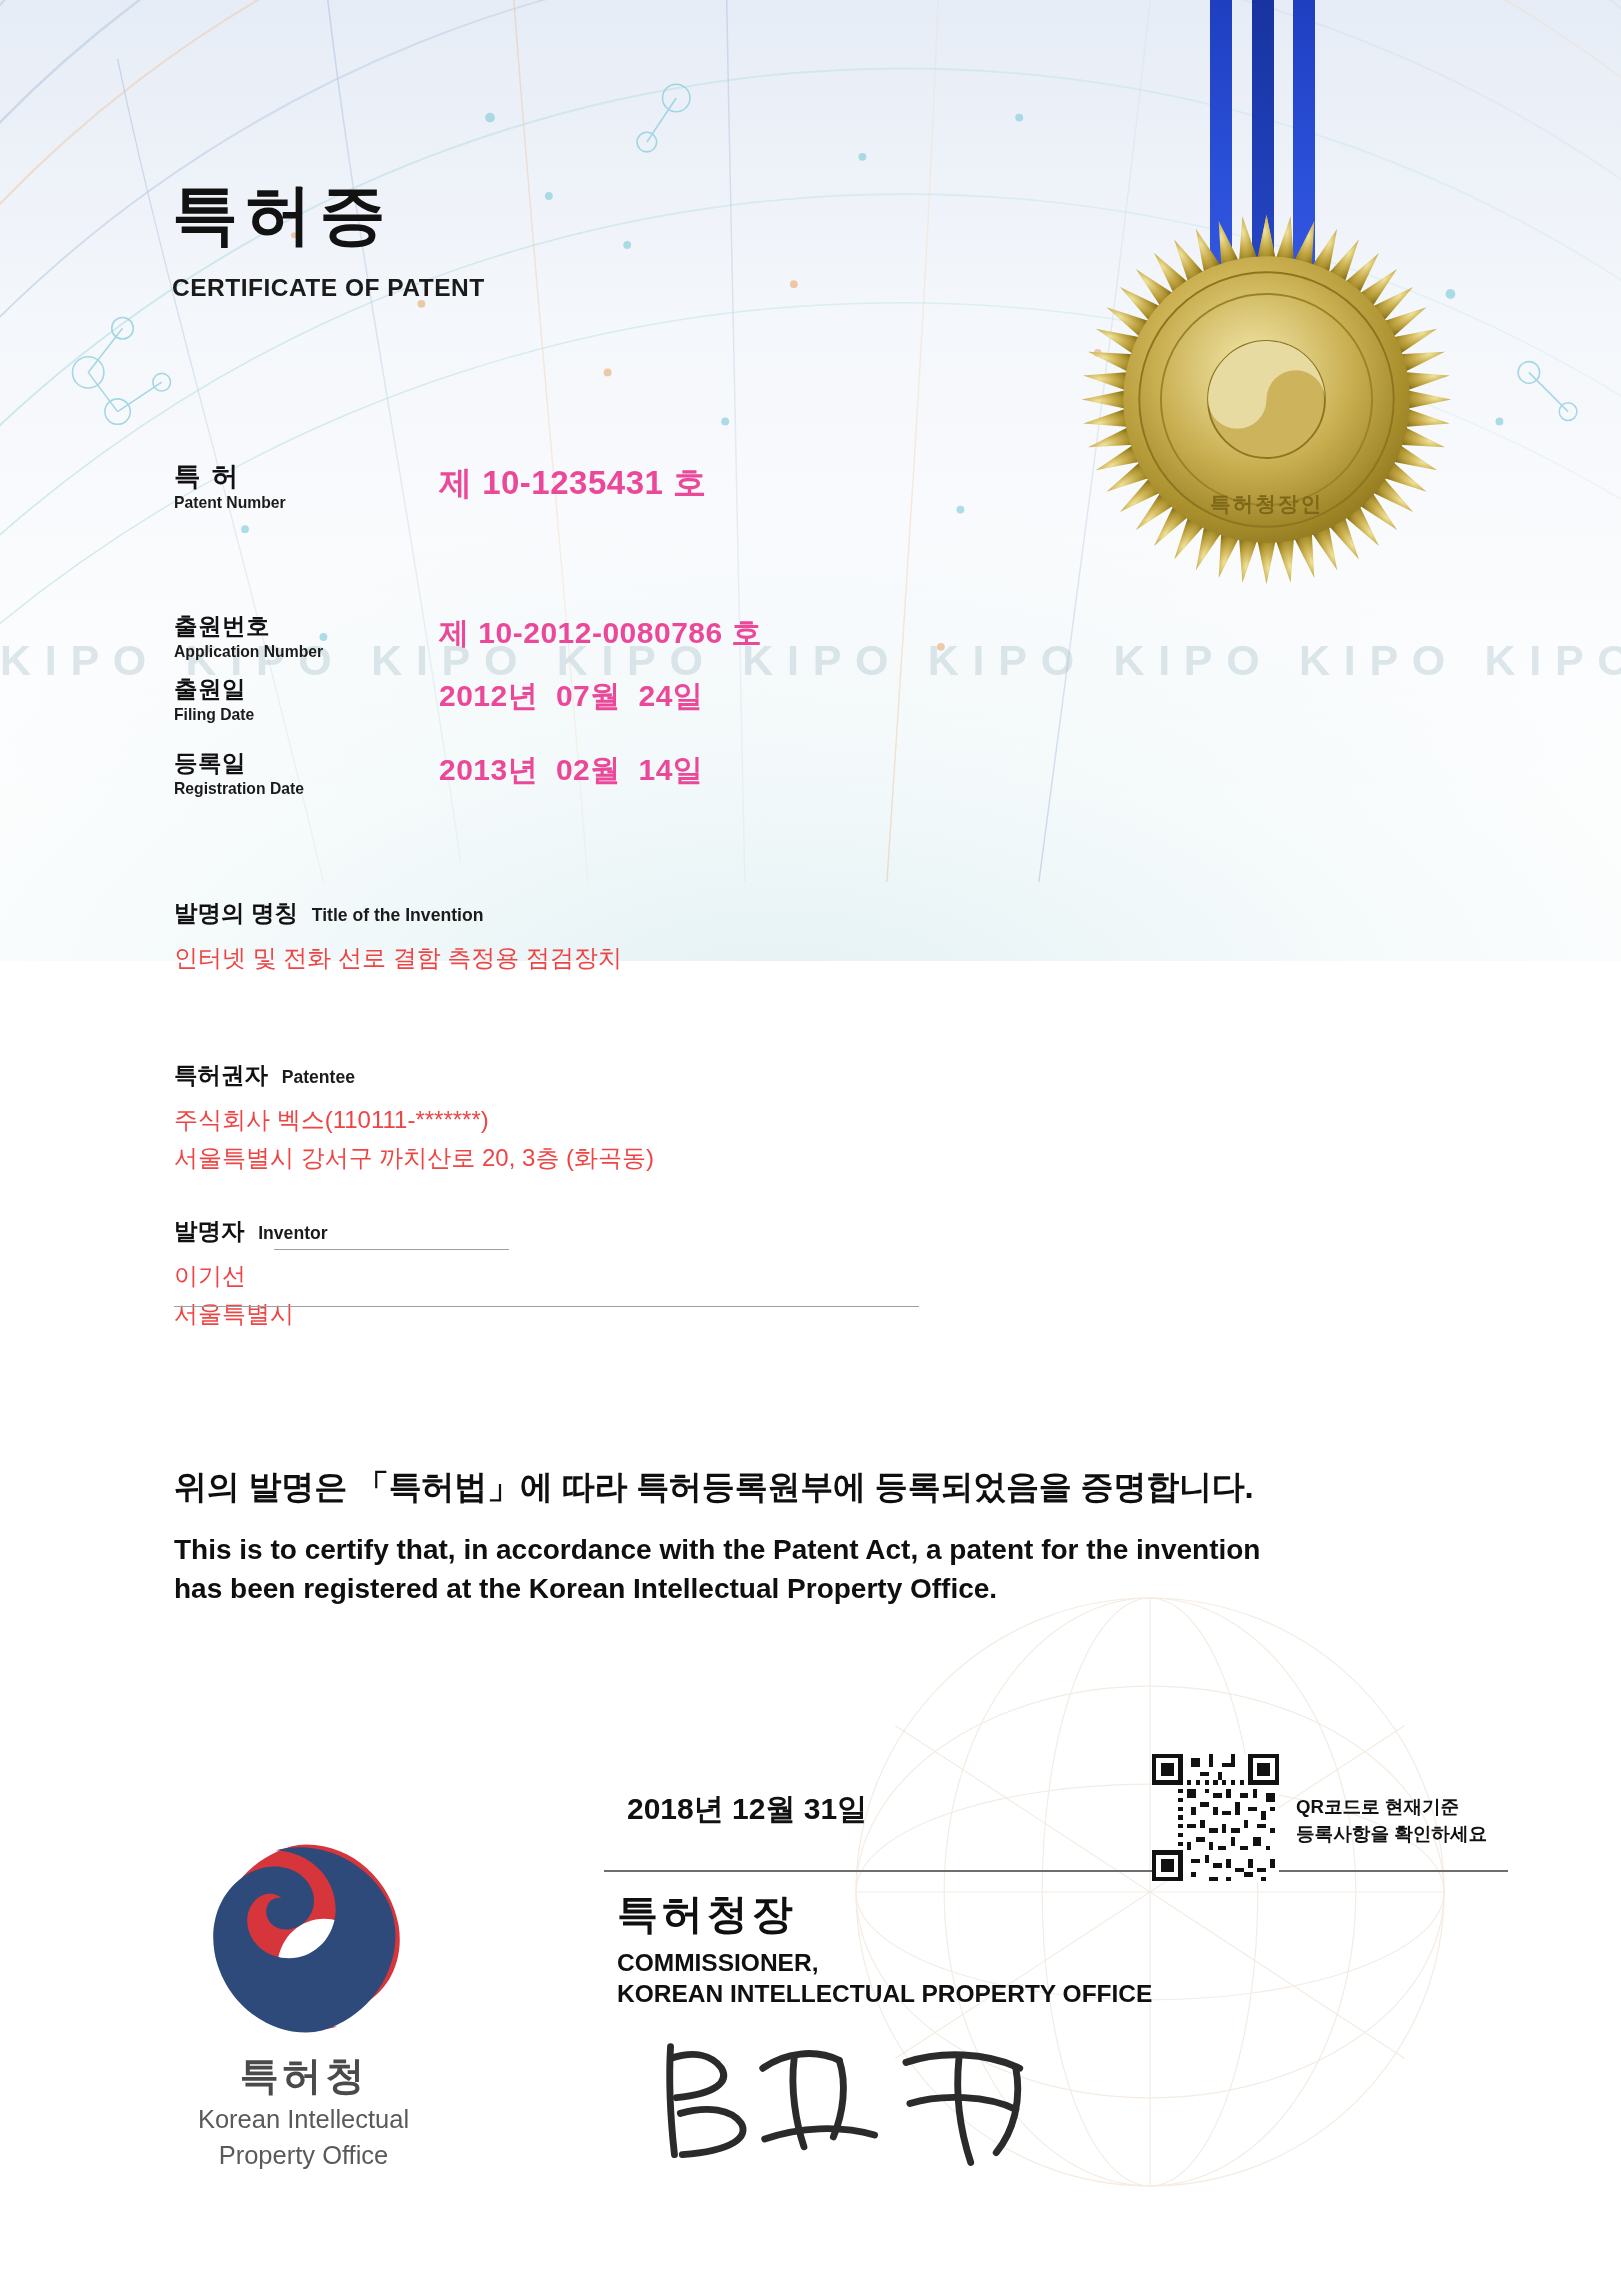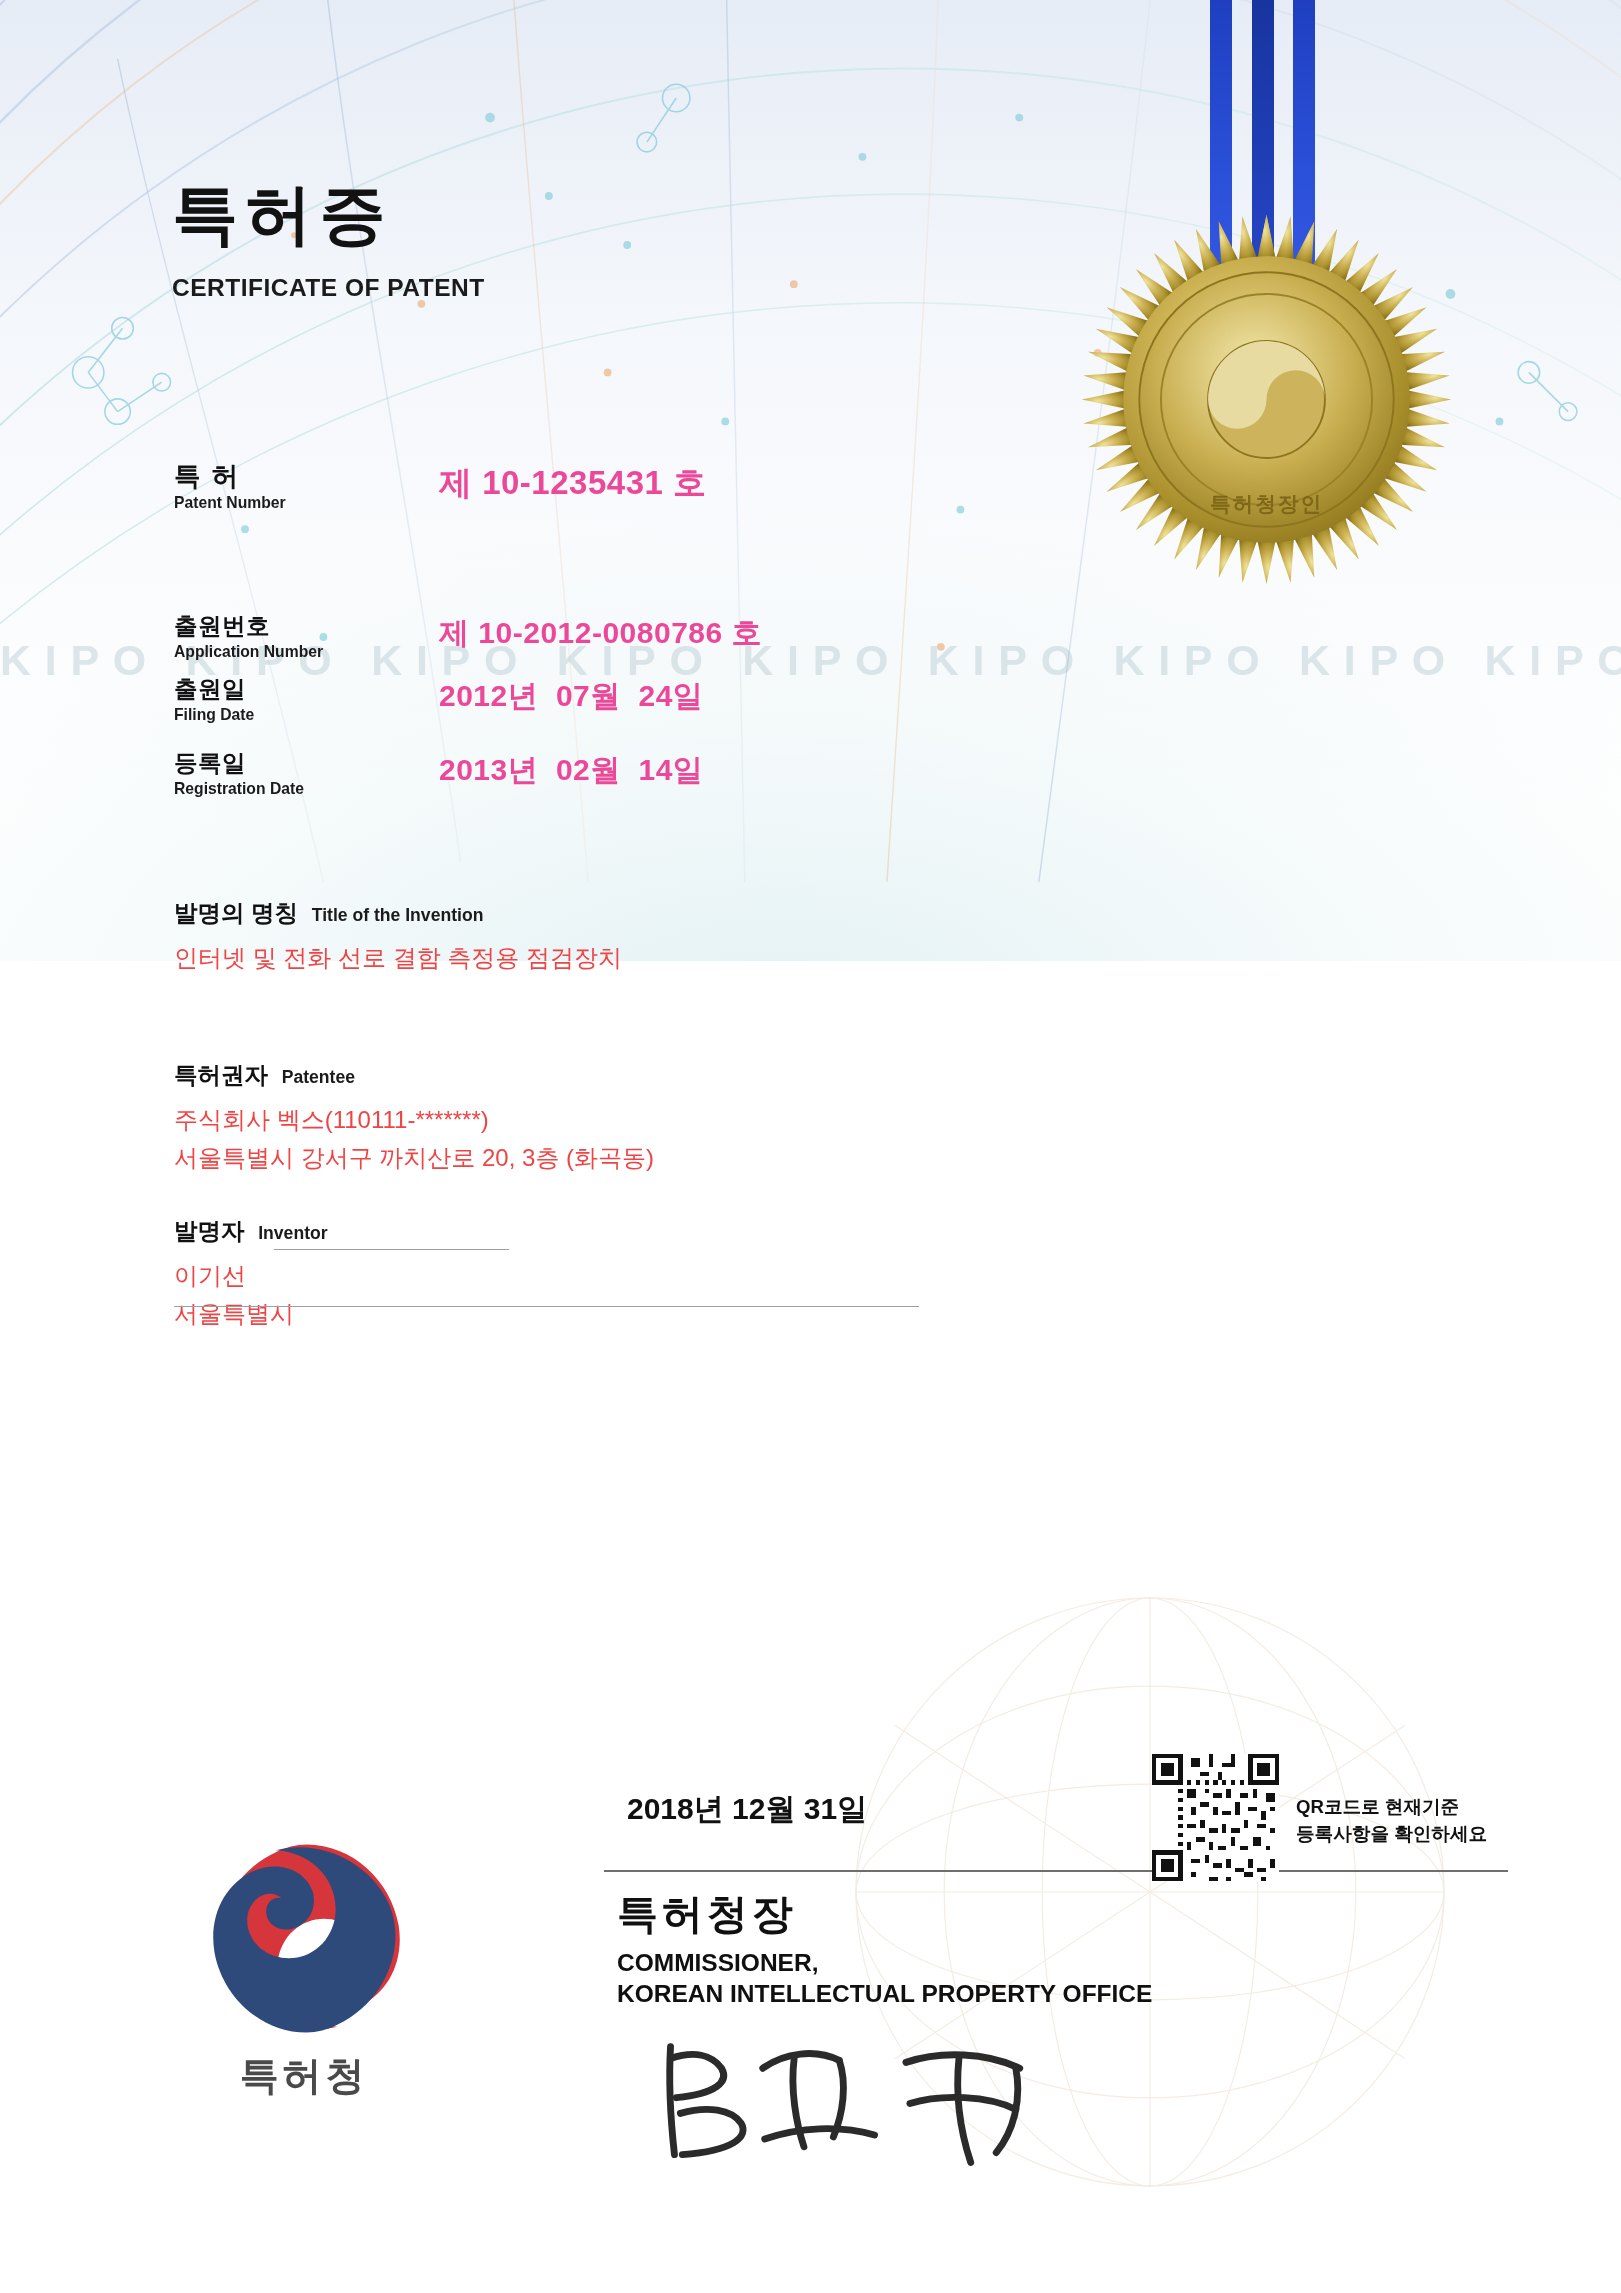--- a/index.html
+++ b/index.html
@@ -518,20 +518,27 @@
     <div class="sec-head">
       <span class="ko">발명자</span>
       <span class="en">Inventor</span>
     </div>
     <div class="sec-body">이기선</div>
     <div class="sec-body line2">서울특별시</div>
   </div>
   <div class="rule" style="left:274px; top:1249px; width:235px;"></div>
   <div class="rule" style="left:174px; top:1306px; width:745px;"></div>
 
+  <div class="certify">
+    <div class="certify-ko">위의 발명은 「특허법」에 따라 특허등록원부에 등록되었음을 증명합니다.</div>
+    <div class="certify-en">
+      <div>This is to certify that, in accordance with the Patent Act, a patent for the invention</div>
+      <div>has been registered at the Korean Intellectual Property Office.</div>
+    </div>
+  </div>
 
   <div class="issue-date">2018년 12월 31일</div>
   <div class="sig-rule"></div>
 
   <div class="commissioner">
     <div class="comm-ko">특허청장</div>
     <div class="comm-en">
       <div>COMMISSIONER,</div>
       <div>KOREAN INTELLECTUAL PROPERTY OFFICE</div>
     </div>
@@ -648,15 +655,19 @@
     <div>등록사항을 확인하세요</div>
   </div>
 
   <svg class="kipo-logo" viewBox="0 0 220 220">
     <g>
       <path d="M110,12 C158,12 198,50 206,96 C212,132 196,166 166,180 C140,192 112,182 104,160 C98,142 108,124 126,120 C140,117 152,126 152,138 C152,148 144,154 136,152 C144,160 160,158 168,144 C178,126 168,100 144,92 C114,82 84,102 80,134 C76,170 104,200 142,202 C96,214 44,190 24,146 C4,100 30,42 78,20 C88,15 99,12 110,12 Z" fill="#d6353b"></path>
       <path d="M110,208 C62,208 22,170 14,124 C8,88 24,54 54,40 C80,28 108,38 116,60 C122,78 112,96 94,100 C80,103 68,94 68,82 C68,72 76,66 84,68 C76,60 60,62 52,76 C42,94 52,120 76,128 C106,138 136,118 140,86 C144,50 116,20 78,18 C124,6 176,30 196,74 C216,120 190,178 142,200 C132,205 121,208 110,208 Z" fill="#2d4a7a"></path>
     </g>
   </svg>
   <div class="kipo-name-ko">특허청</div>
+  <div class="kipo-name-en">
+    <div>Korean Intellectual</div>
+    <div>Property Office</div>
+  </div>
 
 </div>
 
 
 </body></html>

